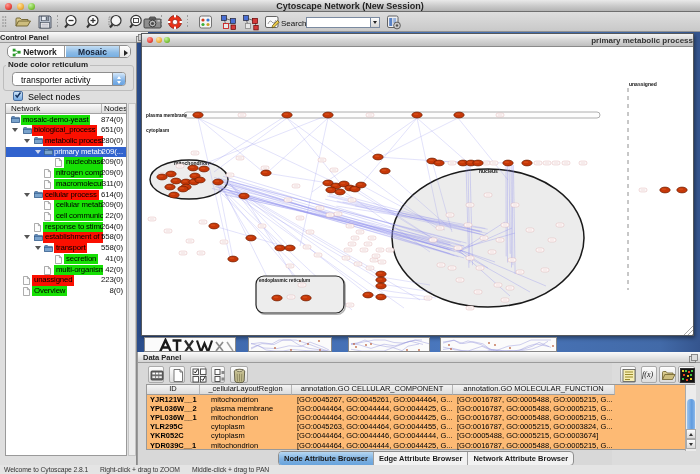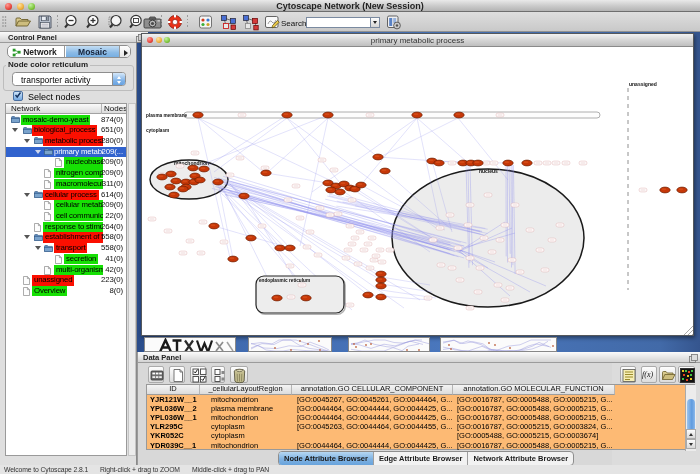--- a/index.html
+++ b/index.html
@@ -3,34 +3,34 @@
 *{margin:0;padding:0;box-sizing:border-box}
 html,body{width:700px;height:474px;overflow:hidden}
 body{font-family:"Liberation Sans",sans-serif;position:relative;background:#dcdcdc;-webkit-font-smoothing:antialiased}
 #titlebar{position:absolute;left:0;top:0;width:700px;height:12px;background:linear-gradient(#e9e9e9,#cfcfcf 45%,#b3b3b3);border-bottom:1px solid #6e6e6e}
 #titlebar .t{position:absolute;left:0;right:0;top:1px;text-align:center;font-size:9px;font-weight:bold;color:#222}
 .tl{position:absolute;top:2.5px;width:7px;height:7px;border-radius:50%}
 #toolbar{position:absolute;left:0;top:12px;width:700px;height:20px;background:linear-gradient(#dedede,#c9c9c9);border-bottom:1px solid #949494}
 .tbi{position:absolute;top:1px}
 .vsep{position:absolute;top:3px;width:1px;height:14px;background:repeating-linear-gradient(#9a9a9a 0 1.5px,transparent 1.5px 3.5px)}
 #cpanel{position:absolute;left:0;top:32px;width:137px;height:433px;background:#dfdfdf;border-right:1px solid #8a8a8a}
-#cphead{position:absolute;left:0;top:0;width:148px;height:11px;background:linear-gradient(#fbfbfb,#d3d3d3);border-bottom:1px solid #9b9b9b;font-size:7.5px;font-weight:bold;color:#222;padding-left:8px;line-height:11px}
+#cphead{position:absolute;left:0;top:0;width:148px;height:11px;background:linear-gradient(#fbfbfb,#d3d3d3);border-bottom:1px solid #9b9b9b;font-size:7.5px;font-weight:bold;color:#222;padding-left:0;line-height:11px}
 .treebox{position:absolute;left:5px;top:71px;width:122px;height:353px;background:#fff;border:1px solid #9a9a9a;overflow:hidden}
 .trow{position:absolute;left:0;width:120px;height:10.7px;font-size:7.8px;letter-spacing:-0.15px;line-height:10.7px;white-space:nowrap}
 .lbl{display:inline-block;padding:0 2px;height:10.4px;color:#000}
 .cnt{position:absolute;right:3px;top:0;font-size:7.8px;letter-spacing:-0.1px;color:#111}
 .green{background:#16e004}
 .red{background:#fb0f00}
 .arw{position:absolute;top:3px;width:0;height:0;border-left:3.2px solid transparent;border-right:3.2px solid transparent;border-top:4.2px solid #555}
 .folder{position:absolute;top:1.5px}
 .file{position:absolute;top:1px}
 #desktop{position:absolute;left:137px;top:32px;width:563px;height:320px;background:linear-gradient(90deg,#2a4c8a,#3f69ad 12%,#4a77bd 55%,#426aa8 93%,#35558e)}
 #netwin{position:absolute;left:141px;top:33px;width:553px;height:303px;background:#fff;border:1px solid #55585c;box-shadow:1px 2px 4px rgba(0,0,0,.45)}
 #nwtitle{position:absolute;left:0;top:0;width:551px;height:13px;background:linear-gradient(#f2f2f2,#d6d6d6 50%,#bfbfbf);border-bottom:1px solid #8a8a8a}
-#nwtitle .t{position:absolute;left:0;right:0;top:2px;text-align:center;font-size:8px;font-weight:normal;color:#333}
+#nwtitle .t{position:absolute;left:0;right:0;top:2px;text-align:right;font-size:8px;font-weight:bold;color:#333}
 #dpanel{position:absolute;left:137px;top:352px;width:475px;height:113px;background:#d8d8d8;border-left:1px solid #9a9a9a}
 #dphead{position:absolute;left:0;top:0;width:563px;height:11px;background:linear-gradient(#fbfbfb,#d3d3d3);border-bottom:1px solid #9b9b9b;font-size:7.5px;font-weight:bold;color:#222;padding-left:5px;line-height:11px}
 .dtbi{position:absolute;top:14px;width:16px;height:17px;border:1px solid #aaa;border-radius:2px;background:linear-gradient(#fdfdfd,#dcdcdc)}
 #dtable{position:absolute;left:8px;top:32px;width:549px;height:66px;background:#fdba74;border:1px solid #999}
 .th{position:absolute;top:0;height:10px;background:linear-gradient(#f4f4f4,#dcdcdc);border-right:1px solid #b5b5b5;border-bottom:1px solid #9d9d9d;font-size:7.5px;line-height:8.5px;text-align:center;color:#111;overflow:hidden;white-space:nowrap}
 .td{position:absolute;height:9px;font-size:7.5px;line-height:9.2px;color:#000;white-space:nowrap;overflow:hidden}
 #tabbar{position:absolute;left:278px;top:451px;height:15px;display:flex;border:1px solid #8e8e8e;border-radius:4px;background:#f2f2f2;overflow:hidden}
 .tab{font-size:7.5px;font-weight:bold;color:#1b1b1b;line-height:13px;padding:0 5px;border-right:1px solid #9e9e9e}
 #status{position:absolute;left:0;top:465px;width:700px;height:9px;background:#e4e4e4;font-size:6.8px;letter-spacing:-0.1px;color:#333}
 </style></head>
@@ -871,20 +871,21 @@
 <div class="td" style="left:3px;top:28.2px;width:49px;font-weight:bold">YPL036W__1</div>
 <div class="td" style="left:64px;top:28.2px;width:80px">mitochondrion</div>
 <div class="td" style="left:150px;top:28.2px;width:155px">[GO:0044464, GO:0044444, GO:0044425, G...</div>
 <div class="td" style="left:310px;top:28.2px;width:155px">[GO:0016787, GO:0005488, GO:0005215, G...</div>
 <div class="td" style="left:3px;top:37.3px;width:49px;font-weight:bold">YLR295C</div>
 <div class="td" style="left:64px;top:37.3px;width:80px">cytoplasm</div>
 <div class="td" style="left:150px;top:37.3px;width:155px">[GO:0045263, GO:0044464, GO:0044455, G...</div>
 <div class="td" style="left:310px;top:37.3px;width:155px">[GO:0016787, GO:0005215, GO:0003824, G...</div>
 <div class="td" style="left:3px;top:46.4px;width:49px;font-weight:bold">YKR052C</div>
 <div class="td" style="left:64px;top:46.4px;width:80px">cytoplasm</div>
+<div class="td" style="left:150px;top:46.4px;width:155px">[GO:0044464, GO:0044446, GO:0044444, G...</div>
 <div class="td" style="left:310px;top:46.4px;width:155px">[GO:0005488, GO:0005215, GO:0003674]</div>
 <div class="td" style="left:3px;top:55.5px;width:49px;font-weight:bold">YDR039C__1</div>
 <div class="td" style="left:64px;top:55.5px;width:80px">mitochondrion</div>
 <div class="td" style="left:150px;top:55.5px;width:155px">[GO:0044464, GO:0044444, GO:0044425, G...</div>
 <div class="td" style="left:310px;top:55.5px;width:155px">[GO:0016787, GO:0005488, GO:0005215, G...</div>
 <div style="position:absolute;left:538px;top:0;width:11px;height:66px;background:#ececec;border-left:1px solid #aaa">
         <div style="position:absolute;left:1px;top:14px;width:8px;height:33px;border-radius:4px;background:linear-gradient(90deg,#9cc4ee,#5e9bdf 60%,#8ab8ea)"></div>
         <div style="position:absolute;left:0;top:44px;width:10px;height:10px;background:linear-gradient(#fdfdfd,#d8d8d8);border:1px solid #aaa">
           <div style="position:absolute;left:2.2px;top:3px;border-left:2.6px solid transparent;border-right:2.6px solid transparent;border-bottom:3.4px solid #333"></div>
         </div>

